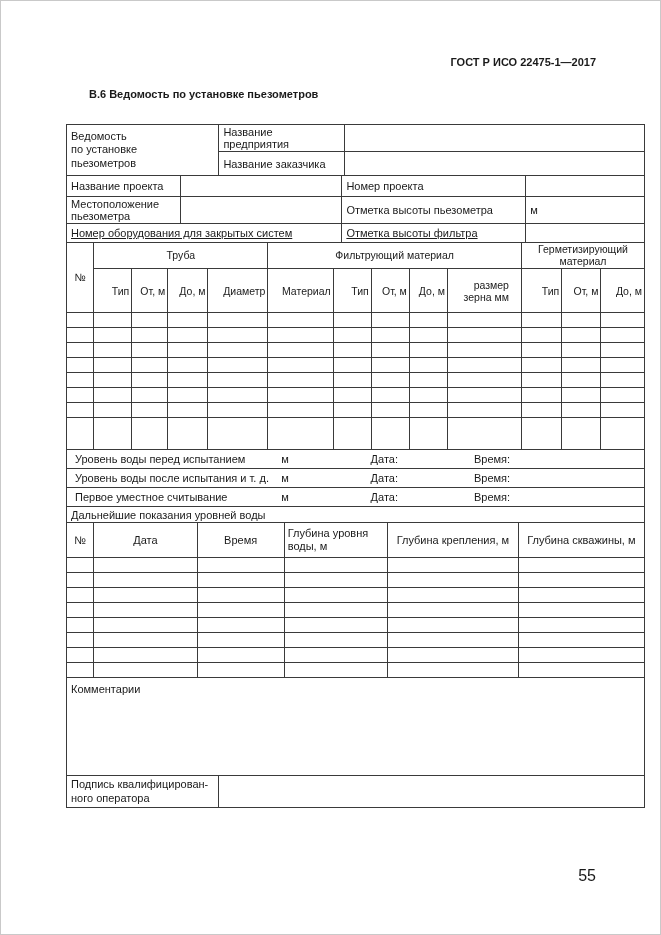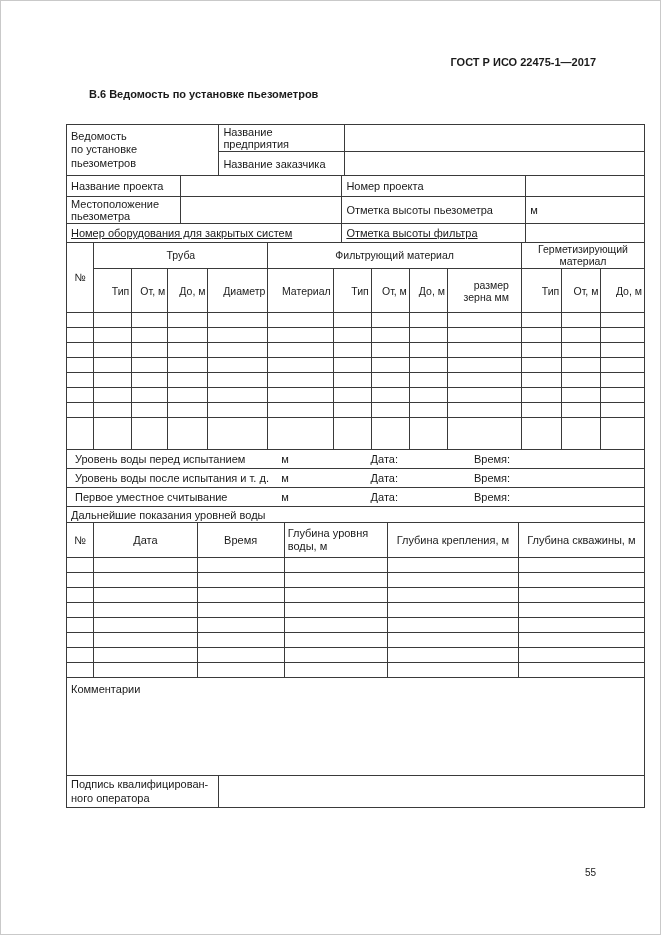--- a/index.html
+++ b/index.html
@@ -15,21 +15,21 @@
   .doc-number {
     position: absolute; top: 55px; right: 64px;
     font-weight: bold; font-size: 11px;
   }
   .section-title {
     position: absolute; top: 87px; left: 88px;
     font-weight: bold; font-size: 11px; text-align: center;
   }
   .page-number {
     position: absolute; top: 866px; right: 64px;
-    font-size: 10px;
+    font-size: 16px;
   }
   .form {
     position: absolute; left: 65px; top: 107px; width: 531px;
     font-size: 11px;
   }
   .form table {
     border-collapse: collapse; width: 579px; table-layout: fixed;
     margin-top: -1px;
   }
   .form table.first { margin-top: 16px; }

